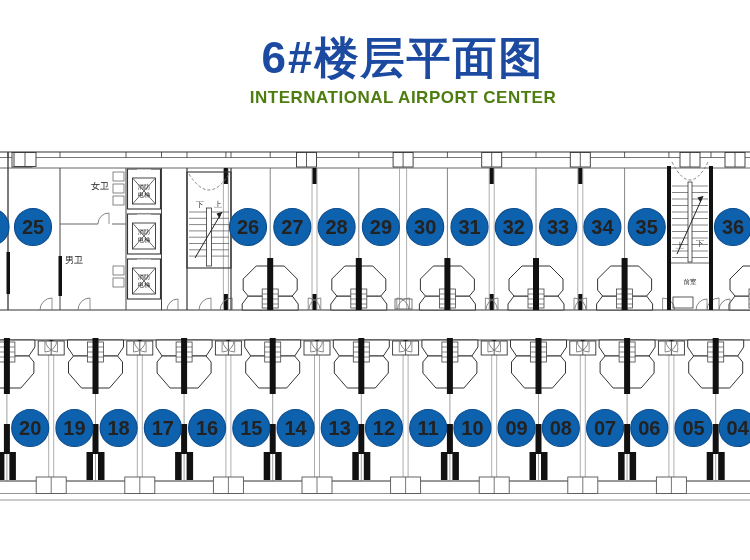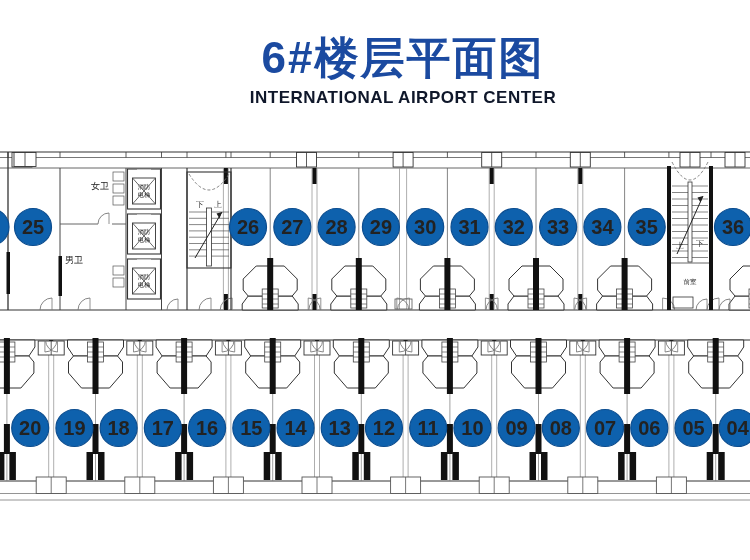--- a/index.html
+++ b/index.html
@@ -10,21 +10,21 @@
   .subtitle{margin-top:6px;font-size:17px;font-weight:bold;letter-spacing:0.5px;}
   svg text{font-family:"Liberation Sans",sans-serif;fill:#222;}
   #plan{position:absolute;left:0;top:0;}
 </style>
 </head>
 <body>
 
 <div class="page">
   <div class="header">
     <div class="title" style="color: rgb(27, 74, 160);">6#楼层平面图</div>
-    <div class="subtitle" style="color: #0f172a;">INTERNATIONAL AIRPORT CENTER</div>
+    <div class="subtitle" style="color: #4d7c0f;">INTERNATIONAL AIRPORT CENTER</div>
   </div>
 
   <svg id="plan" width="750" height="560" viewBox="0 0 750 560">
     <g id="walls-top">
         <line x1="0" y1="152" x2="750" y2="152" stroke="#333" stroke-width="1.1"></line>
         <line x1="0" y1="157.5" x2="750" y2="157.5" stroke="#555" stroke-width="0.8"></line>
         <line x1="0" y1="168" x2="750" y2="168" stroke="#555" stroke-width="0.9"></line>
         <line x1="0" y1="310" x2="750" y2="310" stroke="#333" stroke-width="1.2"></line>
         <line x1="225.9" y1="152" x2="225.9" y2="157.5" stroke="#333" stroke-width="0.8"></line>
         <line x1="314.5" y1="152" x2="314.5" y2="157.5" stroke="#333" stroke-width="0.8"></line>

